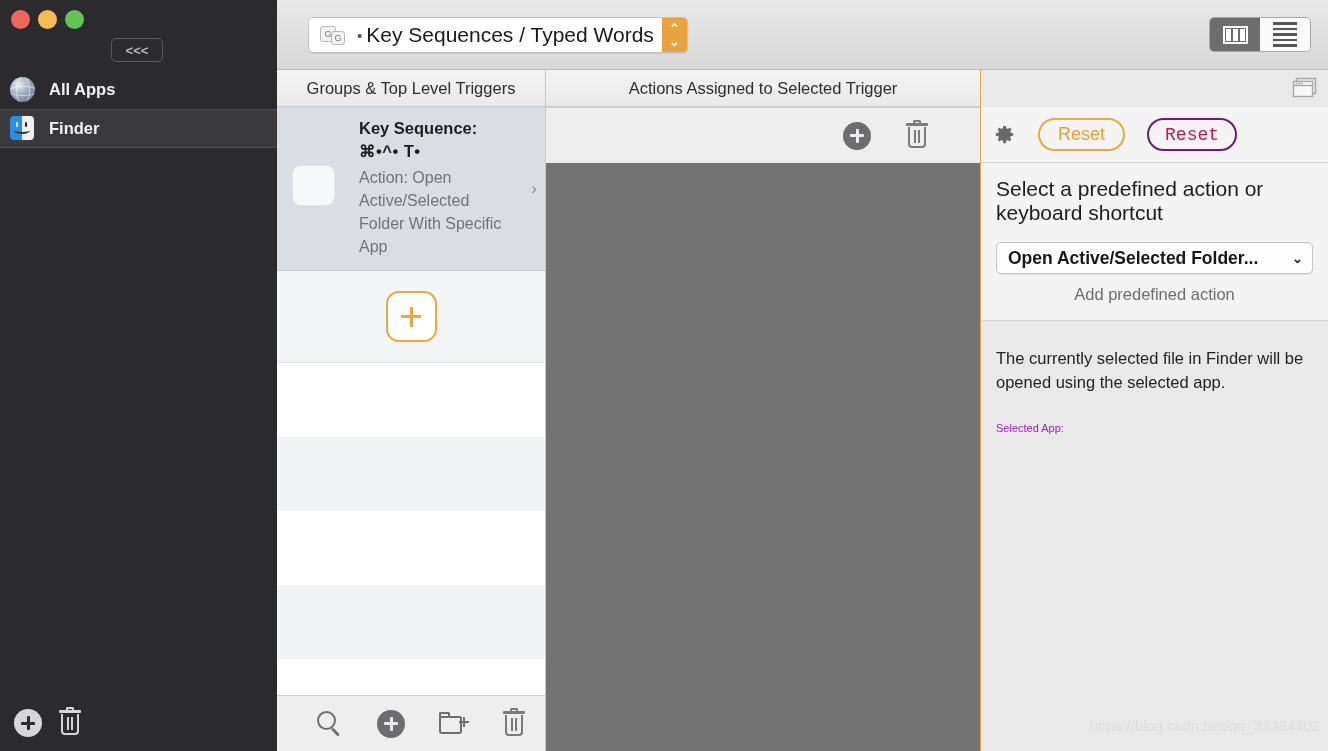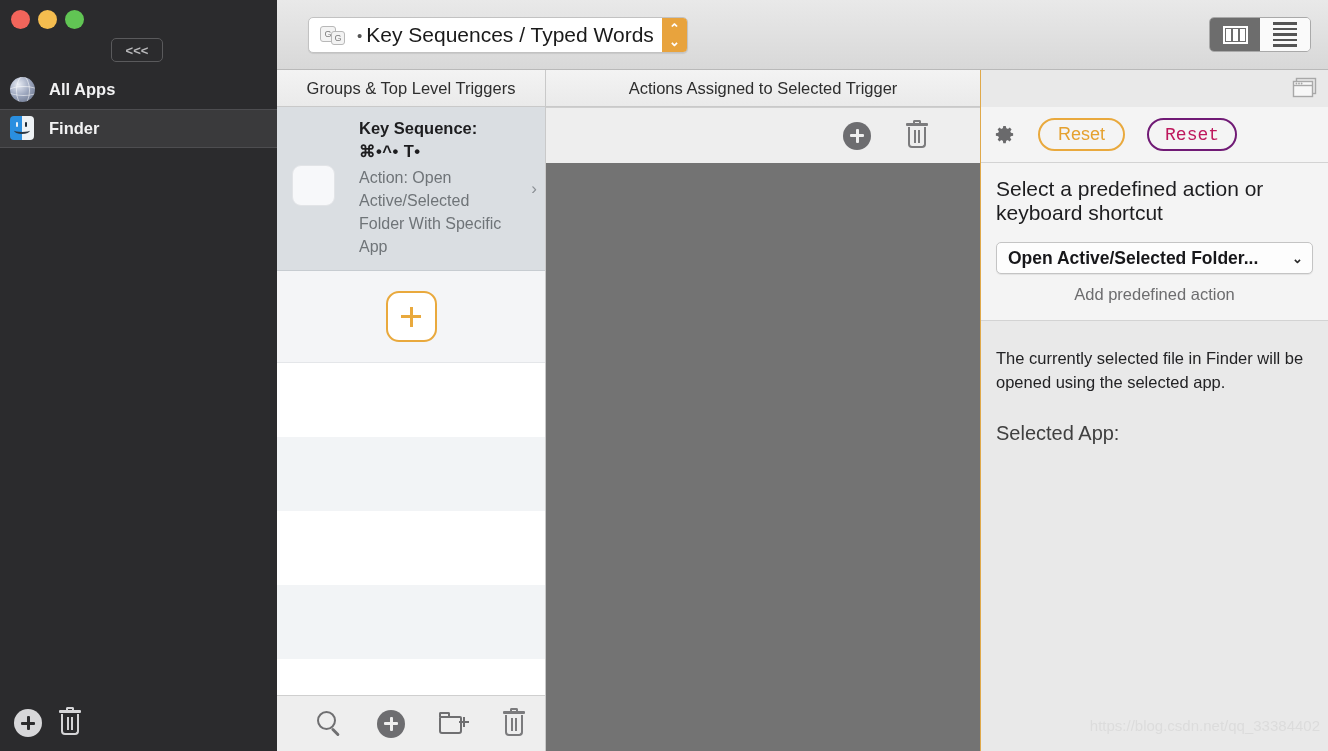--- a/index.html
+++ b/index.html
@@ -423,21 +423,21 @@
   }
   .app-name {
     position: absolute; left: 0; right: 0; text-align: center;
     font-size: 17px; color: #121214;
   }
   .redcircle {
     position: absolute; left: 143px; top: -8px;
     width: 68px; height: 35px;
     pointer-events: none;
   }
-  .selected-app { font-size: 20px; color: #404040; margin-top: 28px; }
+  .selected-app { font-size: 11px; color: #a21caf; margin-top: 28px; }
 
   .watermark {
     position: absolute; right: 8px; bottom: 17px;
     font-size: 15px; color: #dcdcdc;
     white-space: nowrap;
   }
 </style>
 </head>
 <body>
 

